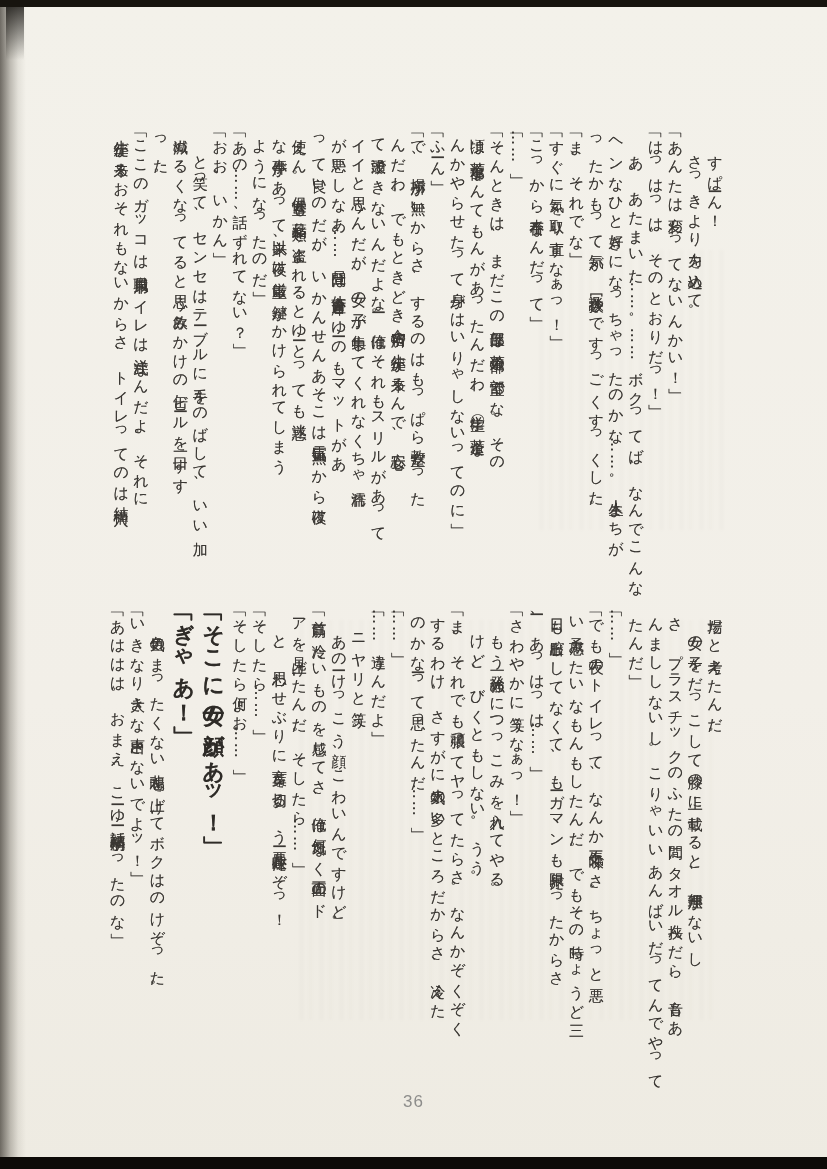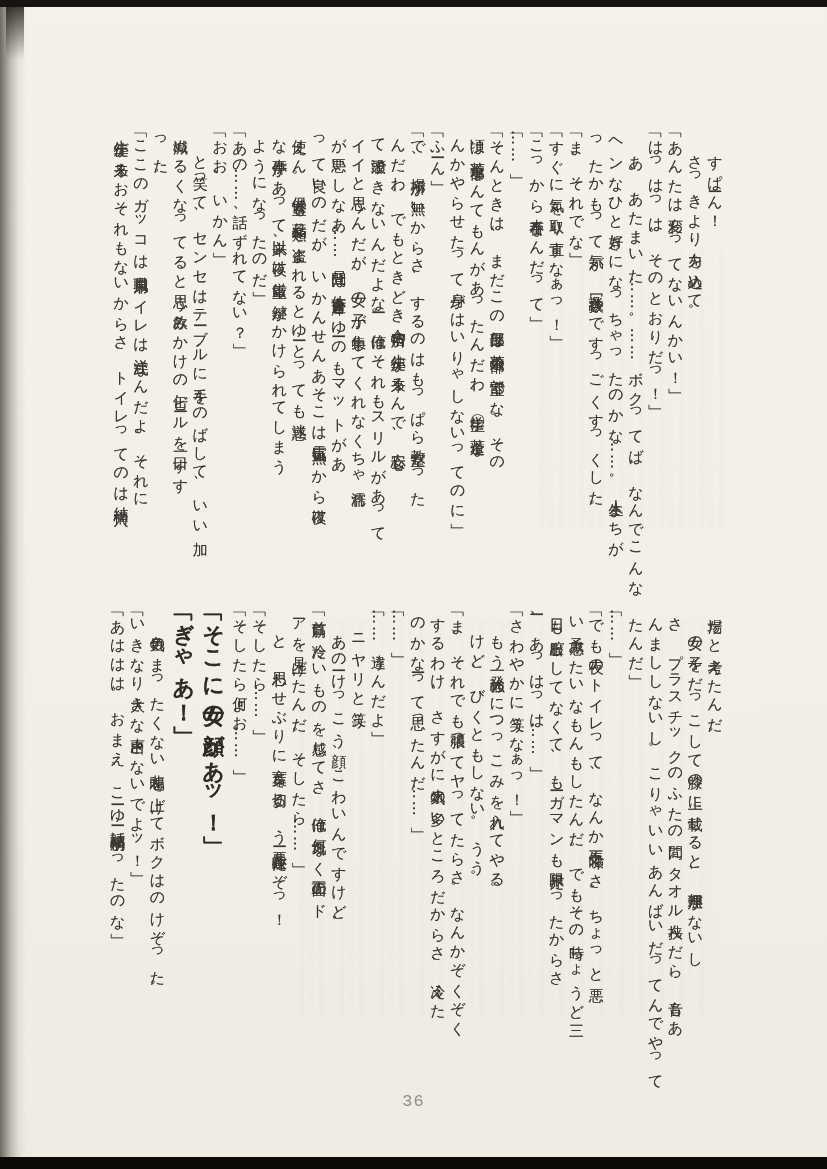--- a/index.html
+++ b/index.html
@@ -50,21 +50,21 @@
     line-height:1.25;
     letter-spacing:2px;
     font-weight:bold;
     color:#2e2b27;
     margin:0 3px;
   }
   #top-block{top:128px;right:103px;height:438px;}
   #bottom-block{top:607px;right:103px;height:448px;}
   .page-number{
     position:absolute;top:1092px;left:50%;transform:translateX(-50%);
-    font-family:Liberation Mono, monospace;
+    font-family:Liberation Sans, sans-serif;
     font-size:17px;color:#8d8d8b;letter-spacing:1px;
   }
 </style>
 </head>
 <body>
 
 <div class="page">
   <div class="bleed bleed-a"></div>
   <div class="bleed bleed-b"></div>
 

